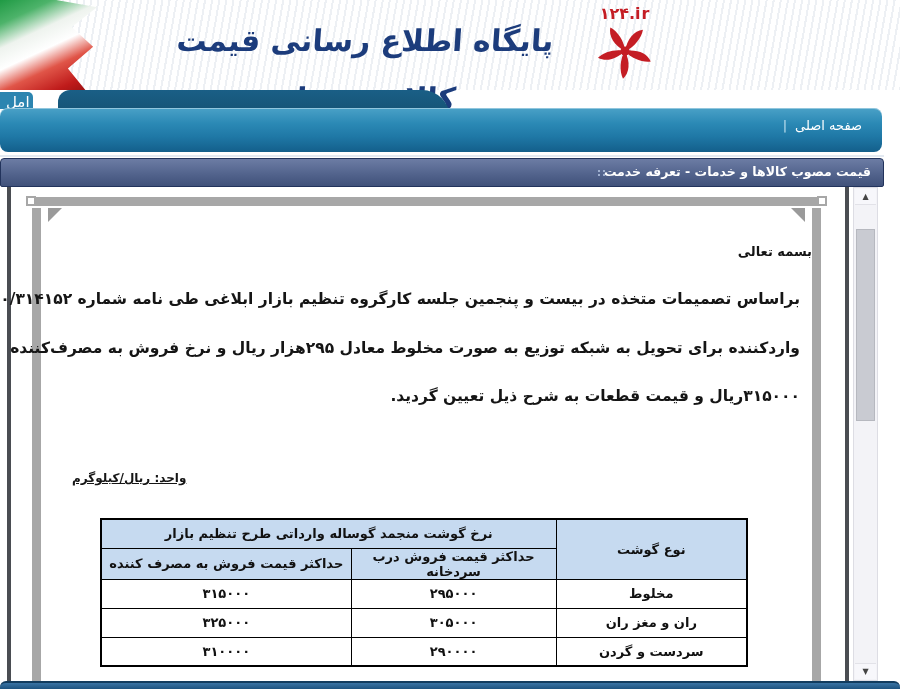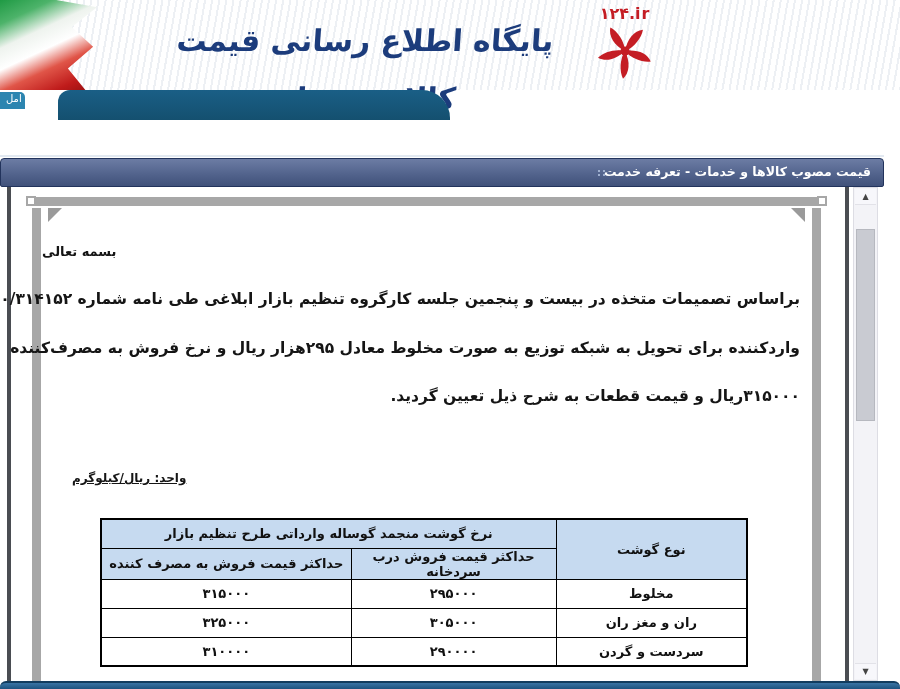--- a/index.html
+++ b/index.html
@@ -25,21 +25,21 @@
   }
   .logo124 { position:absolute; left:583px; top:4px; width:84px; text-align:center; }
   .logo124-text { color:#c41d24; font-weight:bold; font-size:16px; letter-spacing:1px; }
   .pinwheel { display:block; margin:0 auto; }
   .ministry { position:absolute; left:698px; top:5px; width:196px; text-align:center; color:#18294f; direction:rtl; }
   .ministry-line1 { font-size:11.5px; font-weight:bold; margin-top:2px; }
   .ministry-line2 { font-size:8.5px; margin-top:4px; }
   
   .tab-fragment {
     position:absolute; left:0; top:92px; height:17px; padding:1px 3px 0 6px;
-    background:#2c85b0; color:#fff; font-size:10px; border-radius:0 5px 0 0; direction:rtl;
+    background:#2c85b0; color:#fff; font-size:15px; border-radius:0 5px 0 0; direction:rtl;
   }
   .nav-tab-back {
     position:absolute; left:58px; top:90px; width:392px; height:30px;
     background:linear-gradient(#1c628a 0,#1a5f86 0,#14506f 100%);
     background:linear-gradient(#1a5f86,#14506f); border-radius:12px 28px 0 0;
   }
   .navbar {
     position:absolute; left:0; top:108px; width:882px; height:44px; border-radius:8px;
     background:linear-gradient(#4aa1c7 0%,#2b89b5 35%,#1f78a6 65%,#135f8b 100%);
     box-shadow:inset 0 1px 0 rgba(255,255,255,.4);
@@ -84,21 +84,21 @@
   
   .doc-topbar { position:absolute; left:31px; top:10px; width:791px; height:9px; background:#a7a7a7; }
   .doc-handle { position:absolute; width:10px; height:10px; background:#fff; border:2px solid #a7a7a7; }
   .doc-handle.hl { left:26px; top:9px; } .doc-handle.hr { left:817px; top:9px; }
   .doc-vbar-l { position:absolute; left:32px;  top:21px; width:9px; height:473px; background:#a7a7a7; }
   .doc-vbar-r { position:absolute; left:812px; top:21px; width:9px; height:473px; background:#a7a7a7; }
   .tri { position:absolute; width:0; height:0; }
   .tri-l { left:48px;  top:21px; border-top:14px solid #9a9a9a; border-right:14px solid transparent; }
   .tri-r { left:791px; top:21px; border-top:14px solid #9a9a9a; border-left:14px solid transparent; }
   
-  .bismillah { position:absolute; left:42px; top:57px; width:770px; text-align:left;
+  .bismillah { position:absolute; left:42px; top:57px; width:770px; text-align:right;
     font-size:13px; font-weight:bold; color:#151515; direction:rtl; }
   .para { position:absolute; left:58px; top:88px; width:742px; direction:rtl;
     font-size:15.5px; font-weight:bold; color:#151515; }
   .doc-line { height:48.5px; line-height:48.5px; text-align:justify; text-align-last:justify;
     white-space:nowrap; overflow:visible; }
   .doc-line.last { text-align:right; text-align-last:right; }
   .unit-label { position:absolute; left:72px; top:284px; font-size:12px; font-weight:bold;
     color:#151515; direction:rtl;text-decoration:underline; }
   
   .price-table { position:absolute; left:100px; top:331px; width:646px;
@@ -139,20 +139,24 @@
           <path d="M50 50 C44 38 46 28 54 24 C56 34 54 44 50 50Z" transform="rotate(252 50 50)"></path>
           <path d="M50 50 C44 38 46 28 54 24 C56 34 54 44 50 50Z" transform="rotate(324 50 50)"></path>
         </g>
       </svg>
     </div>
 
   </div>
 
   <div class="tab-fragment">امل</div>
   <div class="nav-tab-back"></div>
+  <div class="navbar">
+    <div class="home-item"><span>صفحه اصلی</span><span class="home-sep">|</span>
+    </div>
+  </div>
   <div class="divider"></div>
 
   <div class="titlebar">
     <div class="titlebar-text">قیمت مصوب کالاها و خدمات - تعرفه خدمت</div>
     <div class="grip-icon"></div>
   </div>
 
   <div class="panel">
     <div class="panel-border-left"></div>
     <div class="panel-border-right"></div>

